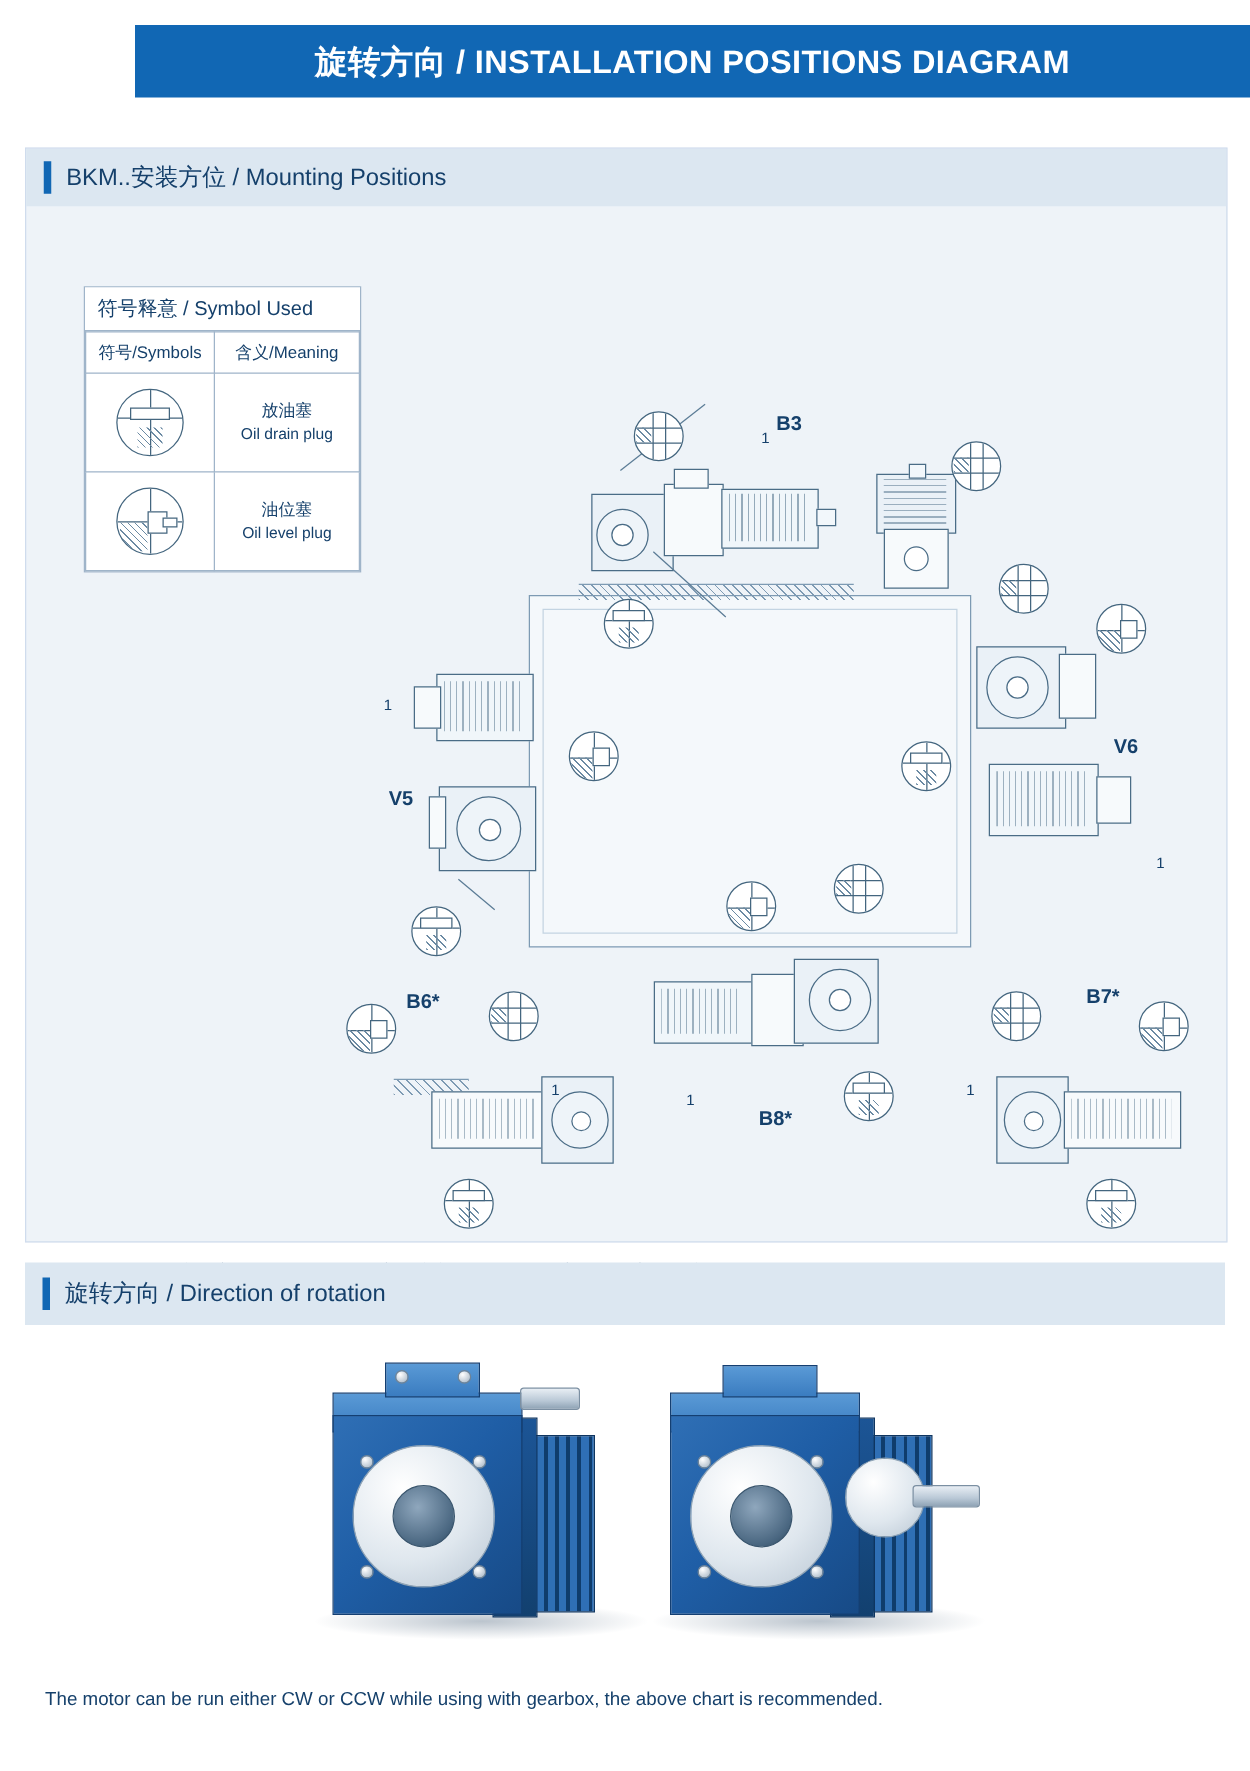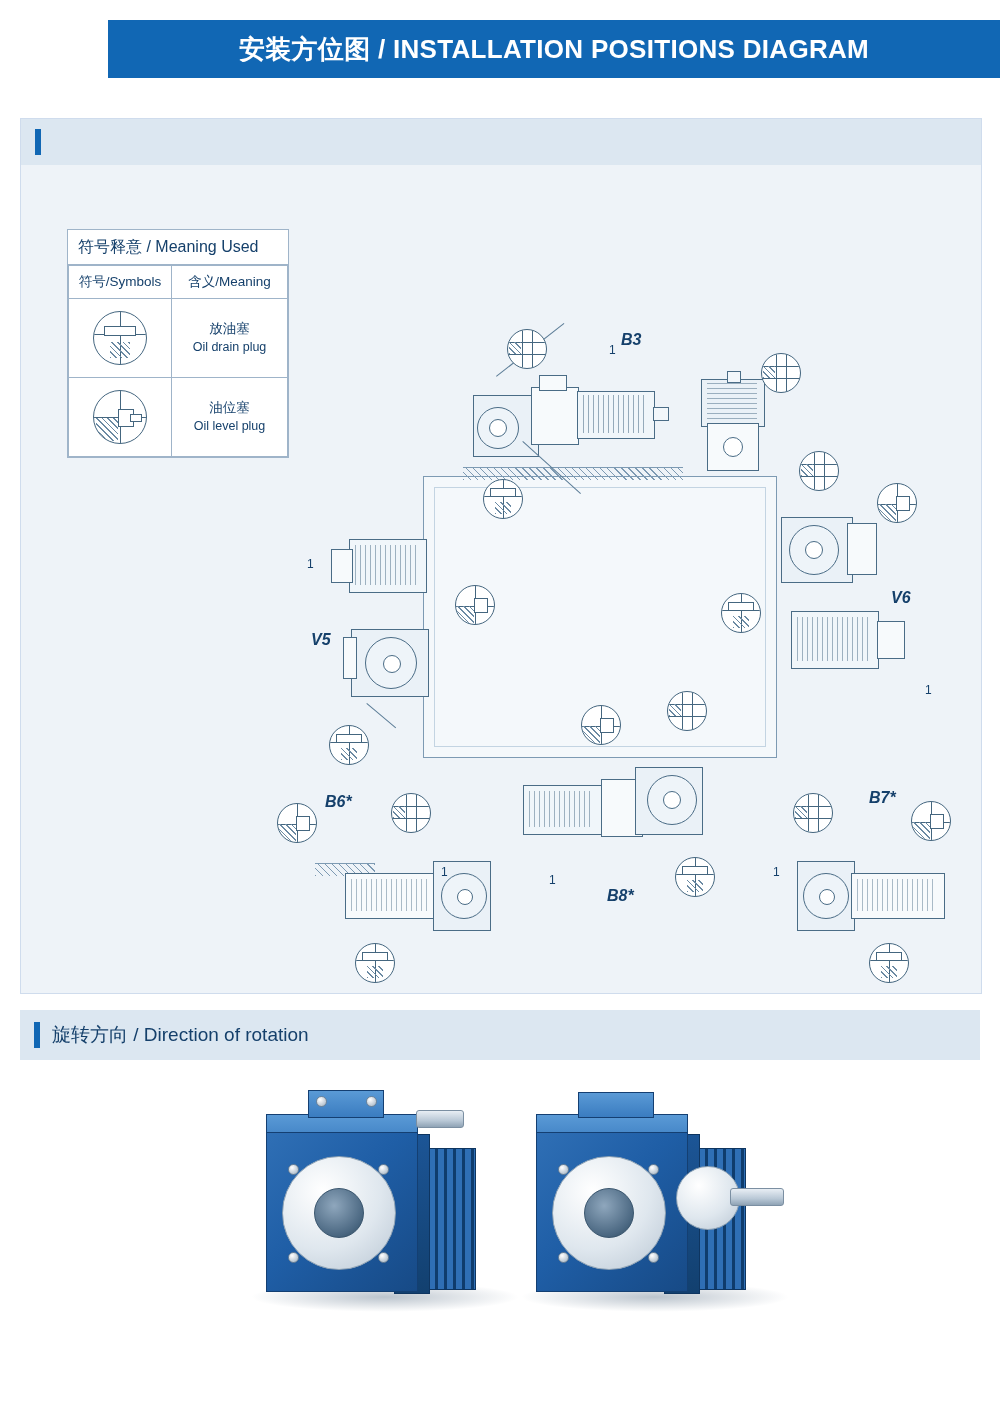--- a/index.html
+++ b/index.html
@@ -84,21 +84,21 @@
   }
   .cube .inner{
     position:absolute;left:10px;top:10px;right:10px;bottom:10px;
     border:1px solid #c3d4e2;
   }
   .ground{
     position:absolute;height:12px;
     background:repeating-linear-gradient(45deg,#7d9ab3 0 1px,transparent 1px 5px);
     border-top:1px solid #7d9ab3;
   }
-  .pos-label{position:absolute;font-size:16px;font-weight:bold;color:#15406b;font-style:italic;}
+  .pos-label{position:absolute;font-size:16px;font-weight:bold;color:#15406b;}
   .small-num{position:absolute;font-size:12px;color:#15406b;}
   .leader{position:absolute;background:#5b7c96;height:1px;transform-origin:0 0;}
 
   
   .gb{position:absolute;}
   .gb .body{position:absolute;border:1px solid #4a6c86;background:#eaf1f7;}
   .gb .body2{position:absolute;border:1px solid #4a6c86;background:#f7fafc;}
   .gb .flange{position:absolute;border:1px solid #4a6c86;border-radius:50%;background:#eef4f9;}
   .gb .hub{position:absolute;border:1px solid #4a6c86;border-radius:50%;background:#fff;}
   .gb .shaft{position:absolute;border:1px solid #4a6c86;background:#f2f7fb;}
@@ -146,31 +146,32 @@
   .u-shaft{position:absolute;background:linear-gradient(180deg,#e8eef4 0%,#b9c8d6 60%,#8fa3b5 100%);border:1px solid #7b8fa2;border-radius:3px;}
   .u-fins{position:absolute;background:repeating-linear-gradient(to right,#0f3c6c 0 3px,#2f6fb5 3px 9px);border:1px solid #0e3560;}
   .u-bolt{position:absolute;width:9px;height:9px;border-radius:50%;background:radial-gradient(circle at 35% 30%,#ffffff,#9fb0c0);border:1px solid #6f8498;}
   .shadow{position:absolute;border-radius:50%;background:radial-gradient(ellipse at center,rgba(30,60,90,.30) 0%,rgba(30,60,90,0) 70%);}
 </style>
 </head>
 <body>
 
 <div class="header-left-bar"></div>
 <div class="page-header">
-  <div class="title">安装方位图 / INSTALLATION POSITIONS DIAGRAM</div>
+  <div class="title">旋转方向 / INSTALLATION POSITIONS DIAGRAM</div>
 </div>
 
 <div class="section1">
 
   <div class="section-bar">
     <div class="accent"></div>
+    <div class="label">BKM..安装方位 / Mounting Positions</div>
   </div>
 
   <div class="symbols">
-    <div class="sym-title">符号释意 / Meaning Used</div>
+    <div class="sym-title">符号释意 / Symbol Used</div>
     <table>
       <thead>
         <tr>
           <th>符号/Symbols</th>
           <th>含义/Meaning</th>
         </tr>
       </thead>
       <tbody>
         <tr>
           <td class="iconcell">
@@ -453,13 +454,14 @@
     <div class="u-bolt" style="left:148px;top:94px;"></div>
     <div class="u-bolt" style="left:58px;top:182px;"></div>
     <div class="u-bolt" style="left:148px;top:182px;"></div>
     <div class="u-flange" style="left:176px;top:96px;width:62px;height:62px;"></div>
     <div class="u-shaft" style="left:230px;top:118px;width:52px;height:16px;"></div>
     <div class="u-top" style="left:78px;top:22px;width:74px;height:24px;"></div>
   </div>
 </div>
 
 <div class="footer-text">
+  <div>The motor can be run either CW or CCW while using with gearbox, the above chart is recommended.</div>
 </div>
 
 </body></html>

